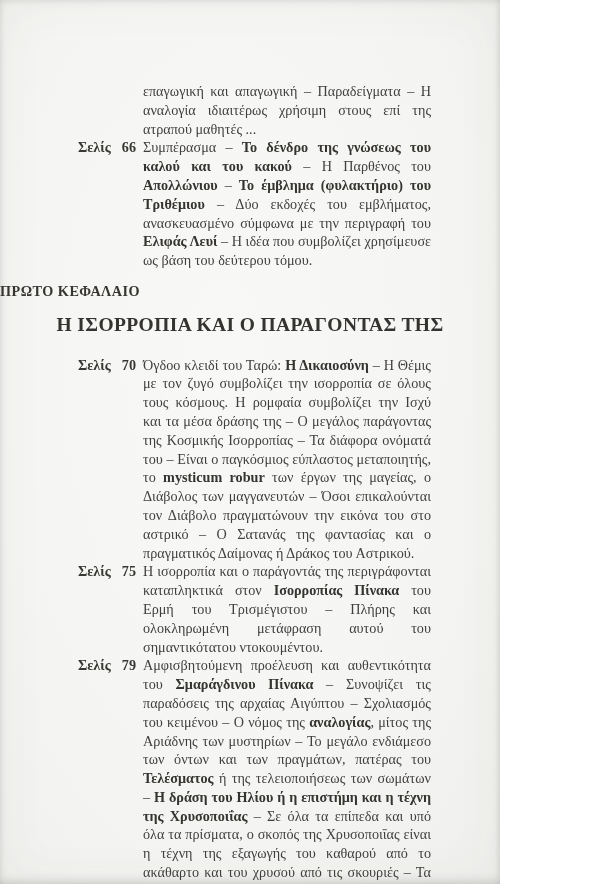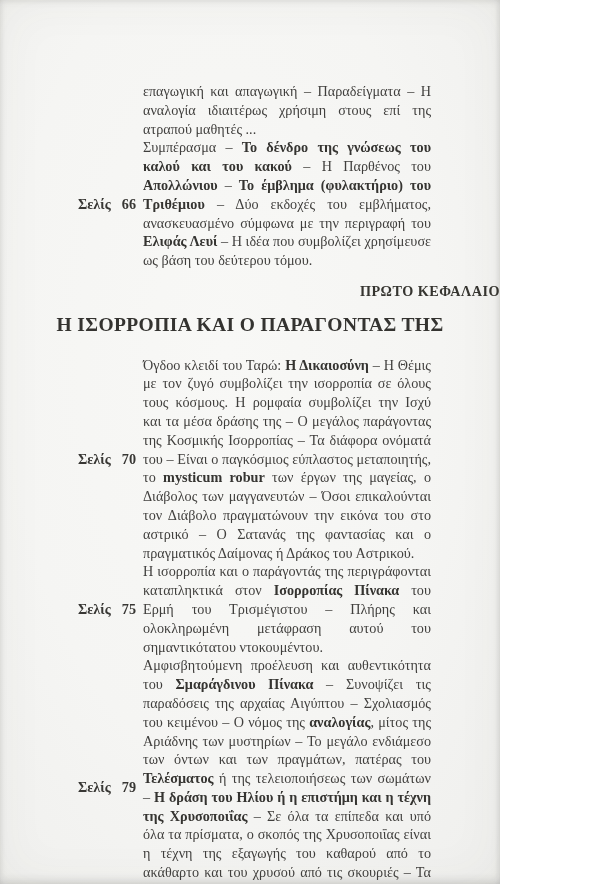--- a/index.html
+++ b/index.html
@@ -39,34 +39,33 @@
   }
   .entry-label {
     flex: 0 0 65px;
     box-sizing: border-box;
     display: flex;
     justify-content: space-between;
     padding-right: 7px;
     font-weight: bold;
     color: #383734;
     white-space: nowrap;
-    align-items: center;
   }
   .entry-text {
     flex: 1;
     text-align: justify;
     hyphens: auto;
   }
   .entry-text b, .intro b {
     font-weight: bold;
     color: #353431;
   }
   .kicker {
     margin: 12px 0 0 0;
-    text-align: right;
+    text-align: left;
     font-weight: bold;
     font-size: 14.2px;
     letter-spacing: 0.5px;
     color: #363530;
   }
   .chapter-title {
     margin: 15px 0 21px 0;
     text-align: center;
     font-weight: bold;
     font-size: 19.5px;

